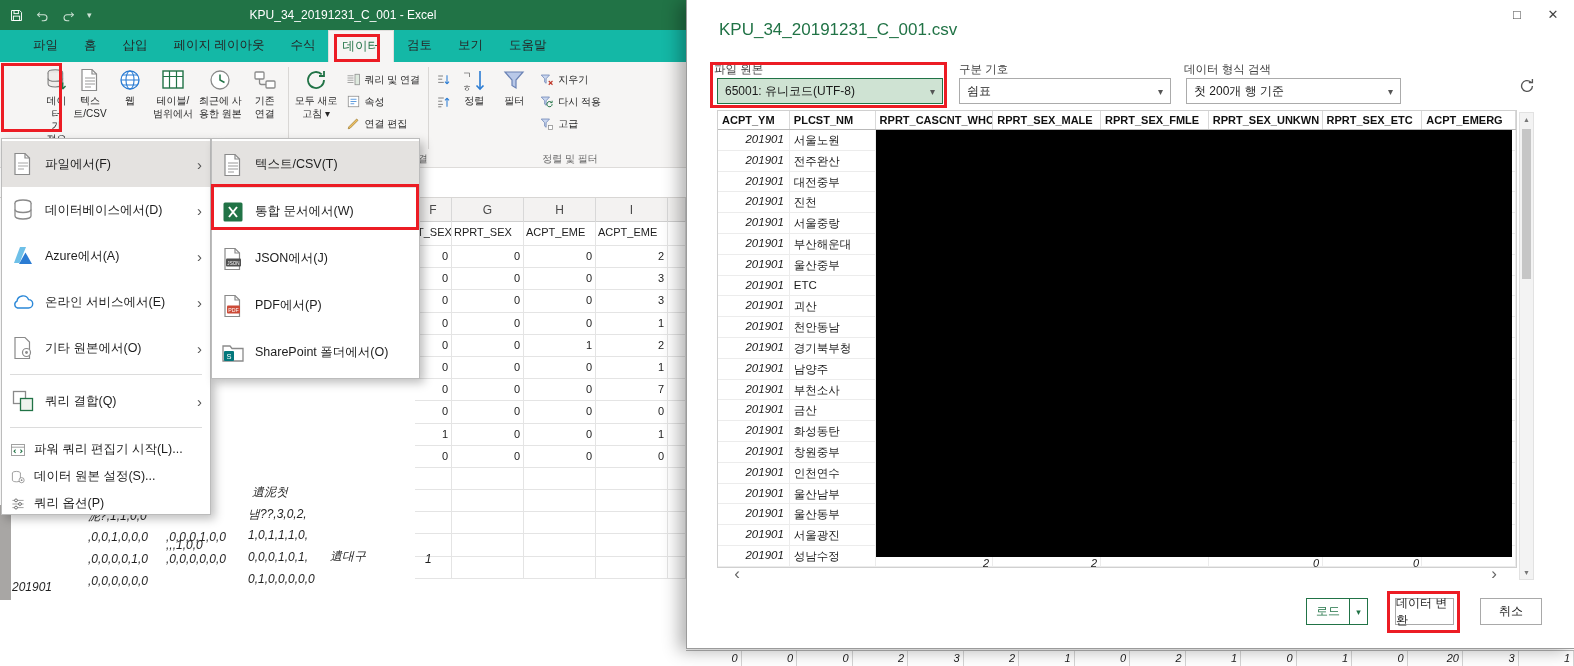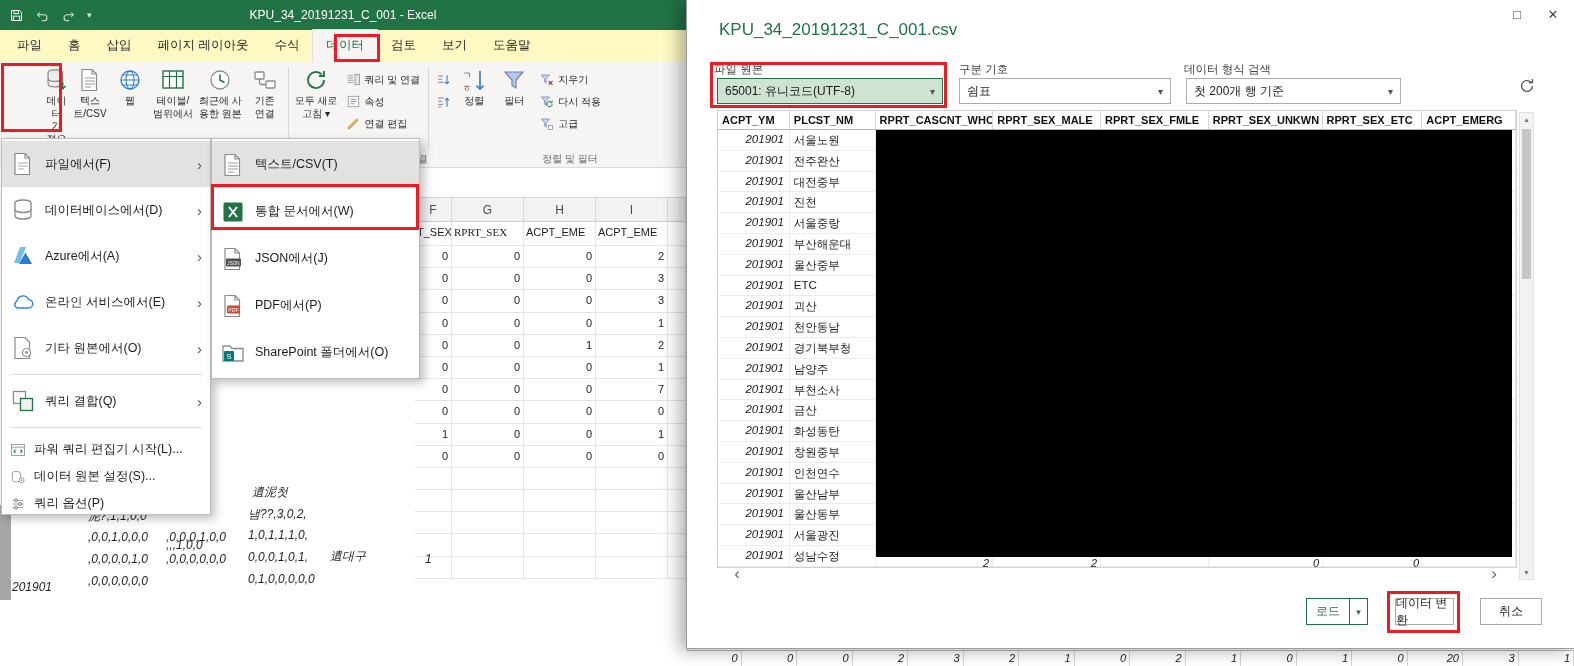--- a/index.html
+++ b/index.html
@@ -9,21 +9,21 @@
   .ic svg{ width:100%; height:100%; display:block; }
 
   
   #excel-window{ position:absolute; left:0; top:0; width:686px; height:666px; background:#fff; }
   .titlebar{ position:absolute; left:0; top:0; width:686px; height:30px; background:#217346; display:flex; align-items:center; }
   .qat{ display:flex; align-items:center; gap:11px; padding-left:9px; z-index:2; }
   .tbic{ width:15px; height:15px; }
   .tbcaret{ color:#cfe3d6; font-size:9px; }
   .tb-title{ position:absolute; left:0; right:0; text-align:center; color:#fff; font-size:12px; }
 
-  #tabstrip{ position:absolute; left:0; top:30px; width:686px; height:32px; background:#fef9c3; display:flex; align-items:flex-end; padding-left:4px; }
+  #tabstrip{ position:absolute; left:0; top:30px; width:686px; height:32px; background:#14b8a6; display:flex; padding-left:20px; }
   .tab{ padding:7px 13px 8px; font-size:12.5px; color:#262626; white-space:nowrap; cursor:default; }
   .tab.active{ color:#217346; background:#f6f5f4; border:1px solid #e1dfdd; border-bottom:none; }
 
   #ribbon{ position:absolute; left:0; top:62px; width:686px; height:106px; background:#f6f5f4;
     border-bottom:1px solid #dedcda; display:flex; align-items:flex-start; padding:3px 0 16px 2px; }
   .rbig{ display:flex; flex-direction:column; align-items:center; padding:2px 3px 0; min-width:40px;
     font-size:10px; color:#262626; text-align:center; }
   .rbig .blbl{ white-space:pre-line; line-height:1.25; margin-top:2px; }
   .rbig .ic{ width:26px; height:26px; }
   .gd{ width:68px;padding-left:44px; }
@@ -334,21 +334,21 @@
   <div id="colheads">
       <div class="chcell" style="width: 37px;">F</div>
       <div class="chcell" style="width: 72px;">G</div>
       <div class="chcell" style="width: 72px;">H</div>
       <div class="chcell" style="width: 72px;">I</div>
       <div class="chcell" style="width: 18px;"></div>
     </div>
   <div id="sheetgrid">
       <div class="srow hdr">
         <div class="scell left" style="width: 37px;">T_SEX</div>
-        <div class="scell left" style="width: 72px; font-family: Liberation Serif, serif;">RPRT_SEX</div>
+        <div class="scell left" style="width: 72px;">RPRT_SEX</div>
         <div class="scell left" style="width: 72px;">ACPT_EME</div>
         <div class="scell left" style="width: 72px;">ACPT_EME</div>
         <div class="scell" style="width: 18px;"></div>
       </div>
       <div class="srow">
         <div class="scell num" style="width: 37px;">0</div>
         <div class="scell num" style="width: 72px;">0</div>
         <div class="scell num" style="width: 72px;">0</div>
         <div class="scell num" style="width: 72px;">2</div>
         <div class="scell" style="width: 18px;"></div>

